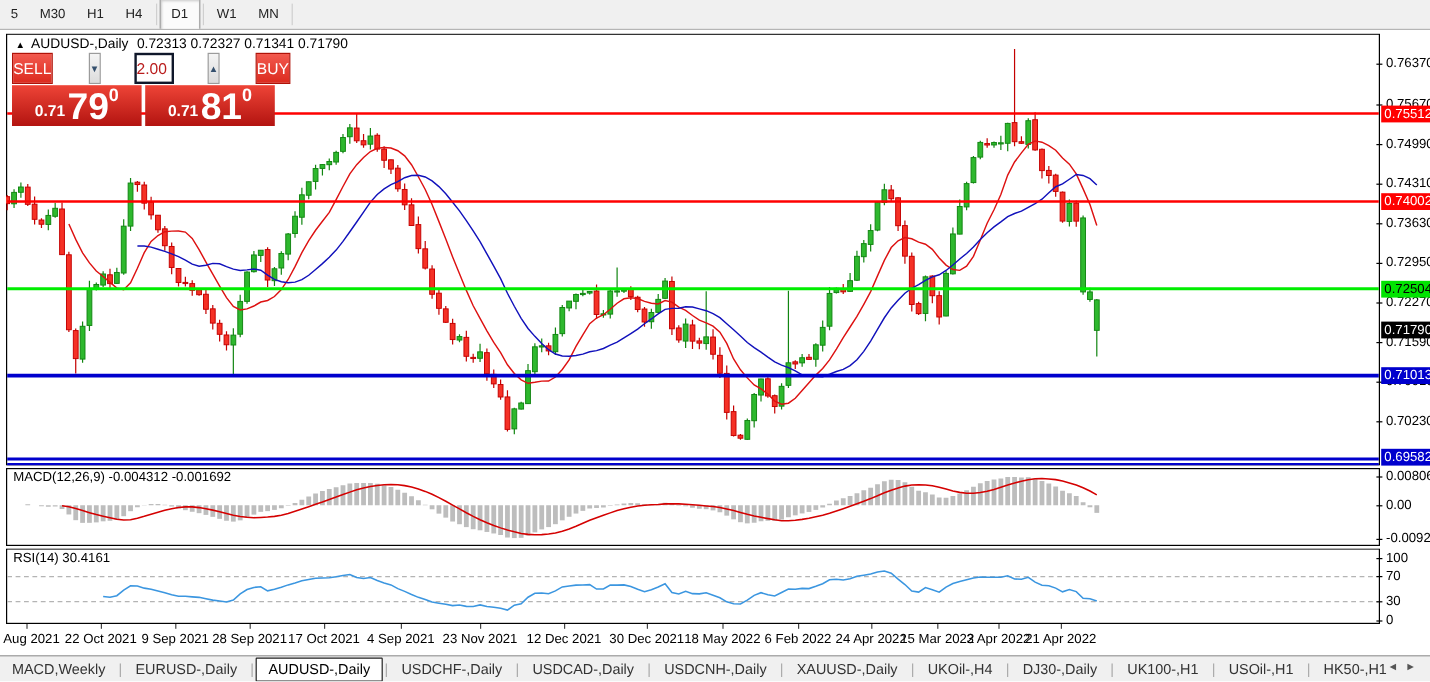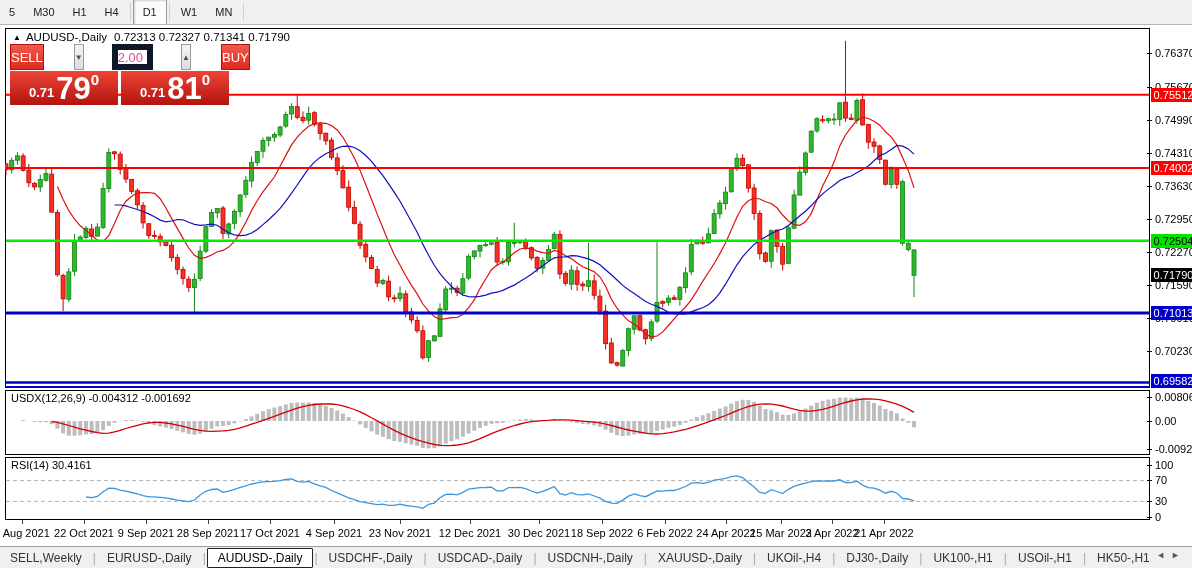--- a/index.html
+++ b/index.html
@@ -24,21 +24,21 @@
   .dt-tick{position:absolute;top:520px;width:1px;height:4px;background:#444;z-index:4;}
   
   #trade-widget{position:absolute;left:10px;top:44px;width:219px;z-index:8;}
   #tw-row1{display:flex;height:26px;gap:28px;}
   .tw-btn{background:linear-gradient(180deg,#f2594e,#dc2b1f);border:1px solid #b01208;color:#fff;
     font-size:13px;display:flex;align-items:center;justify-content:center;box-sizing:border-box;}
   #tw-sell{width:49px;}
   #tw-buy{width:55px;margin-left:2px;}
   .spin-btn{width:21px;background:linear-gradient(180deg,#f4f4f4,#dcdcdc);border:1px solid #9b9b9b;
     box-sizing:border-box;display:flex;align-items:center;justify-content:center;font-size:8px;color:#35506e;}
-  #tw-vol{flex:1;background:#fff;border:6px solid #0f172a;box-sizing:border-box;font-size:13px;color:#ec4899;
+  #tw-vol{flex:1;background:#fff;border:2px solid #0f172a;box-sizing:border-box;font-size:13px;color:#b91c1c;
     text-align:right;padding:0 4px 0 0;display:flex;align-items:center;justify-content:flex-end;}
   #tw-row2{display:flex;margin-top:1px;height:34px;}
   .price-box{flex:1;background:linear-gradient(180deg,#ee4437,#b31410);color:#fff;display:flex;
     align-items:flex-end;justify-content:center;padding-bottom:1px;box-sizing:border-box;}
   .price-box + .price-box{margin-left:3px;}
   .p-base{font-size:13px;font-weight:bold;margin-bottom:4px;}
   .p-big{font-size:31px;font-weight:bold;line-height:30px;margin-left:2px;}
   .p-sup{font-size:15px;font-weight:bold;align-self:flex-start;margin-top:0px;}
   
   #chart-header{position:absolute;left:13px;top:31px;font-size:11.5px;color:#000;z-index:7;display:flex;align-items:center;}
@@ -596,21 +596,21 @@
         <span class="p-sup">0</span>
       </div>
       <div class="price-box">
         <span class="p-base">0.71</span>
         <span class="p-big">81</span>
         <span class="p-sup">0</span>
       </div>
     </div>
   </div>
 
-  <div class="panel-label" style="left:11px;top:392px;"><span>USDX(12,26,9)</span> <span>-0.004312 -0.001692</span></div>
+  <div class="panel-label" style="left:11px;top:392px;"><span>MACD(12,26,9)</span> <span>-0.004312 -0.001692</span></div>
   <div class="panel-label" style="left:11px;top:459px;"><span>RSI(14)</span> <span>30.4161</span></div>
 
   <div id="axis-layer">
       <div class="ax-tick" style="top: 53px;"></div>
       <div class="ax-lbl" style="top: 47px;">0.76370</div>
       <div class="ax-tick" style="top: 87px;"></div>
       <div class="ax-lbl" style="top: 81px;">0.75670</div>
       <div class="ax-tick" style="top: 120px;"></div>
       <div class="ax-lbl" style="top: 114px;">0.74990</div>
       <div class="ax-tick" style="top: 153px;"></div>
@@ -661,34 +661,34 @@
       <div class="dt-lbl" style="left: 270px;">17 Oct 2021</div>
       <div class="dt-tick" style="left: 334px;"></div>
       <div class="dt-lbl" style="left: 334px;">4 Sep 2021</div>
       <div class="dt-tick" style="left: 400px;"></div>
       <div class="dt-lbl" style="left: 400px;">23 Nov 2021</div>
       <div class="dt-tick" style="left: 470px;"></div>
       <div class="dt-lbl" style="left: 470px;">12 Dec 2021</div>
       <div class="dt-tick" style="left: 539px;"></div>
       <div class="dt-lbl" style="left: 539px;">30 Dec 2021</div>
       <div class="dt-tick" style="left: 602px;"></div>
-      <div class="dt-lbl" style="left: 602px;">18 Sep 2022</div>
+      <div class="dt-lbl" style="left: 602px;">18 May 2022</div>
       <div class="dt-tick" style="left: 665px;"></div>
       <div class="dt-lbl" style="left: 665px;">6 Feb 2022</div>
       <div class="dt-tick" style="left: 726px;"></div>
       <div class="dt-lbl" style="left: 726px;">24 Apr 2022</div>
       <div class="dt-tick" style="left: 781px;"></div>
       <div class="dt-lbl" style="left: 781px;">15 Mar 2022</div>
       <div class="dt-tick" style="left: 832px;"></div>
       <div class="dt-lbl" style="left: 832px;">3 Apr 2022</div>
       <div class="dt-tick" style="left: 884px;"></div>
       <div class="dt-lbl" style="left: 884px;">21 Apr 2022</div>
     </div>
   <div id="tabbar">
-      <div class="tab">SELL,Weekly</div>
+      <div class="tab">MACD,Weekly</div>
       <div class="tab-sep">|</div>
       <div class="tab">EURUSD-,Daily</div>
       <div class="tab-sep">|</div>
       <div class="tab active">AUDUSD-,Daily</div>
       <div class="tab-sep">|</div>
       <div class="tab">USDCHF-,Daily</div>
       <div class="tab-sep">|</div>
       <div class="tab">USDCAD-,Daily</div>
       <div class="tab-sep">|</div>
       <div class="tab">USDCNH-,Daily</div>

